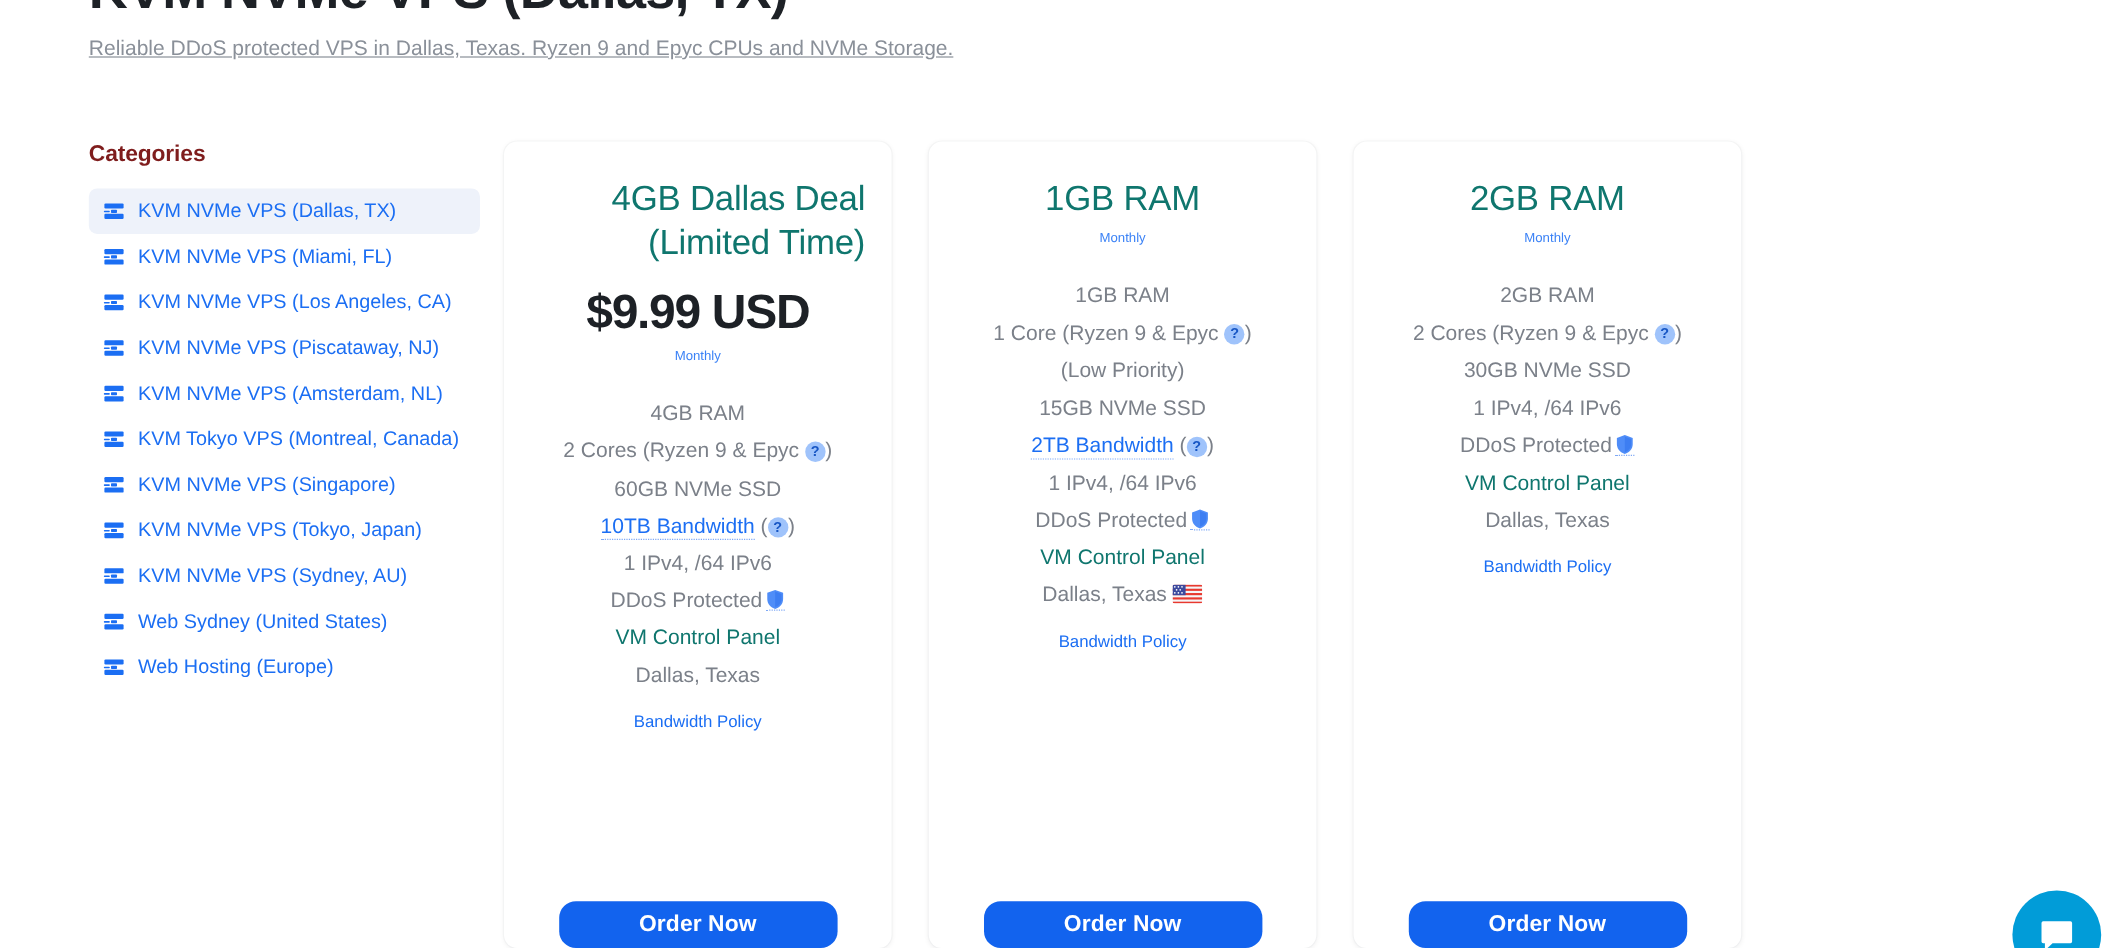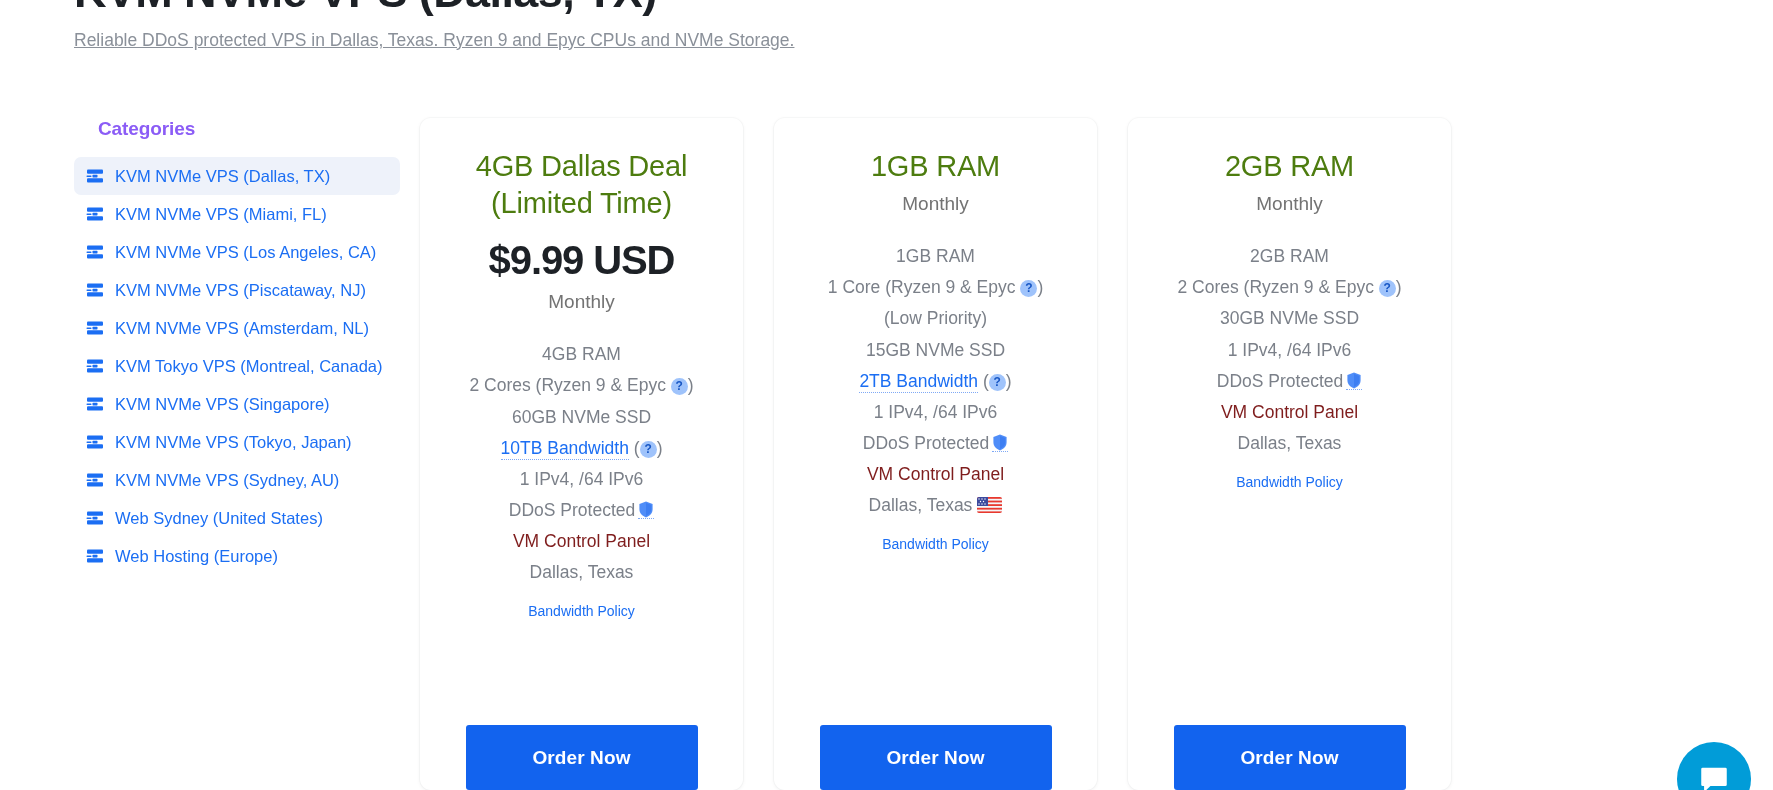--- a/index.html
+++ b/index.html
@@ -64,24 +64,23 @@
   .sidebar {
     width: 420px;
     padding-left: 74px;
     padding-right: 20px;
     flex: 0 0 420px;
   }
 
   .sidebar-title {
     font-size: 19px;
     font-weight: bold;
-    color: #8b5cf6;
+    color: #7f1d1d;
     margin-bottom: 17px;
     letter-spacing: -0.1px;
-    margin-left: 24px;
   }
 
   .cat-list { list-style: none; }
 
   .cat-item {
     display: flex;
     align-items: center;
     gap: 11px;
     padding: 10px 12px;
     border-radius: 7px;
@@ -125,37 +124,38 @@
     text-align: center;
     min-height: 672px;
     display: flex;
     flex-direction: column;
     align-items: center;
   }
 
   .card-title {
     font-size: 29px;
     font-weight: 400;
-    color: #4d7c0f;
+    color: #0f766e;
     line-height: 1.28;
     letter-spacing: -0.2px;
+    text-align: right;
   }
 
   .card-price {
     font-size: 40px;
     font-weight: bold;
     color: #1d2126;
     letter-spacing: -1.1px;
     margin-top: 16px;
     white-space: nowrap;
   }
 
   .card-cycle {
-    font-size: 19px;
-    color: #737373;
+    font-size: 11px;
+    color: #3b82f6;
     margin-top: 8px;
   }
 
   .features {
     margin-top: 26px;
     list-style: none;
     width: 100%;
   }
 
   .feature {
@@ -167,21 +167,21 @@
 
   .feature a.dotted,
   .feature .dotted {
     color: #1b6ef3;
     text-decoration: none;
     border-bottom: 1px dotted #7fa9f5;
     padding-bottom: 1px;
   }
 
   .feature a.plain {
-    color: #7f1d1d;
+    color: #0f766e;
     text-decoration: none;
   }
 
   .help-icon {
     display: inline-block;
     width: 17px;
     height: 17px;
     border-radius: 50%;
     background: #9fc3fb;
     color: #1756c4;
@@ -221,25 +221,25 @@
     font-size: 14px;
     color: #1b6ef3;
     text-decoration: none;
     display: inline-block;
   }
 
   .order-btn {
     margin-top: auto;
     margin-bottom: 0;
     width: 232px;
-    height: 65px;
+    height: 39px;
     background: #1263ee;
     color: #ffffff;
     border: none;
-    border-radius: 3px;
+    border-radius: 14px;
     font-family: "Liberation Sans", sans-serif;
     font-size: 19px;
     font-weight: bold;
     letter-spacing: 0.1px;
     cursor: pointer;
   }
 
   .card-spacer { flex: 1 1 auto; min-height: 26px; }
 
   

